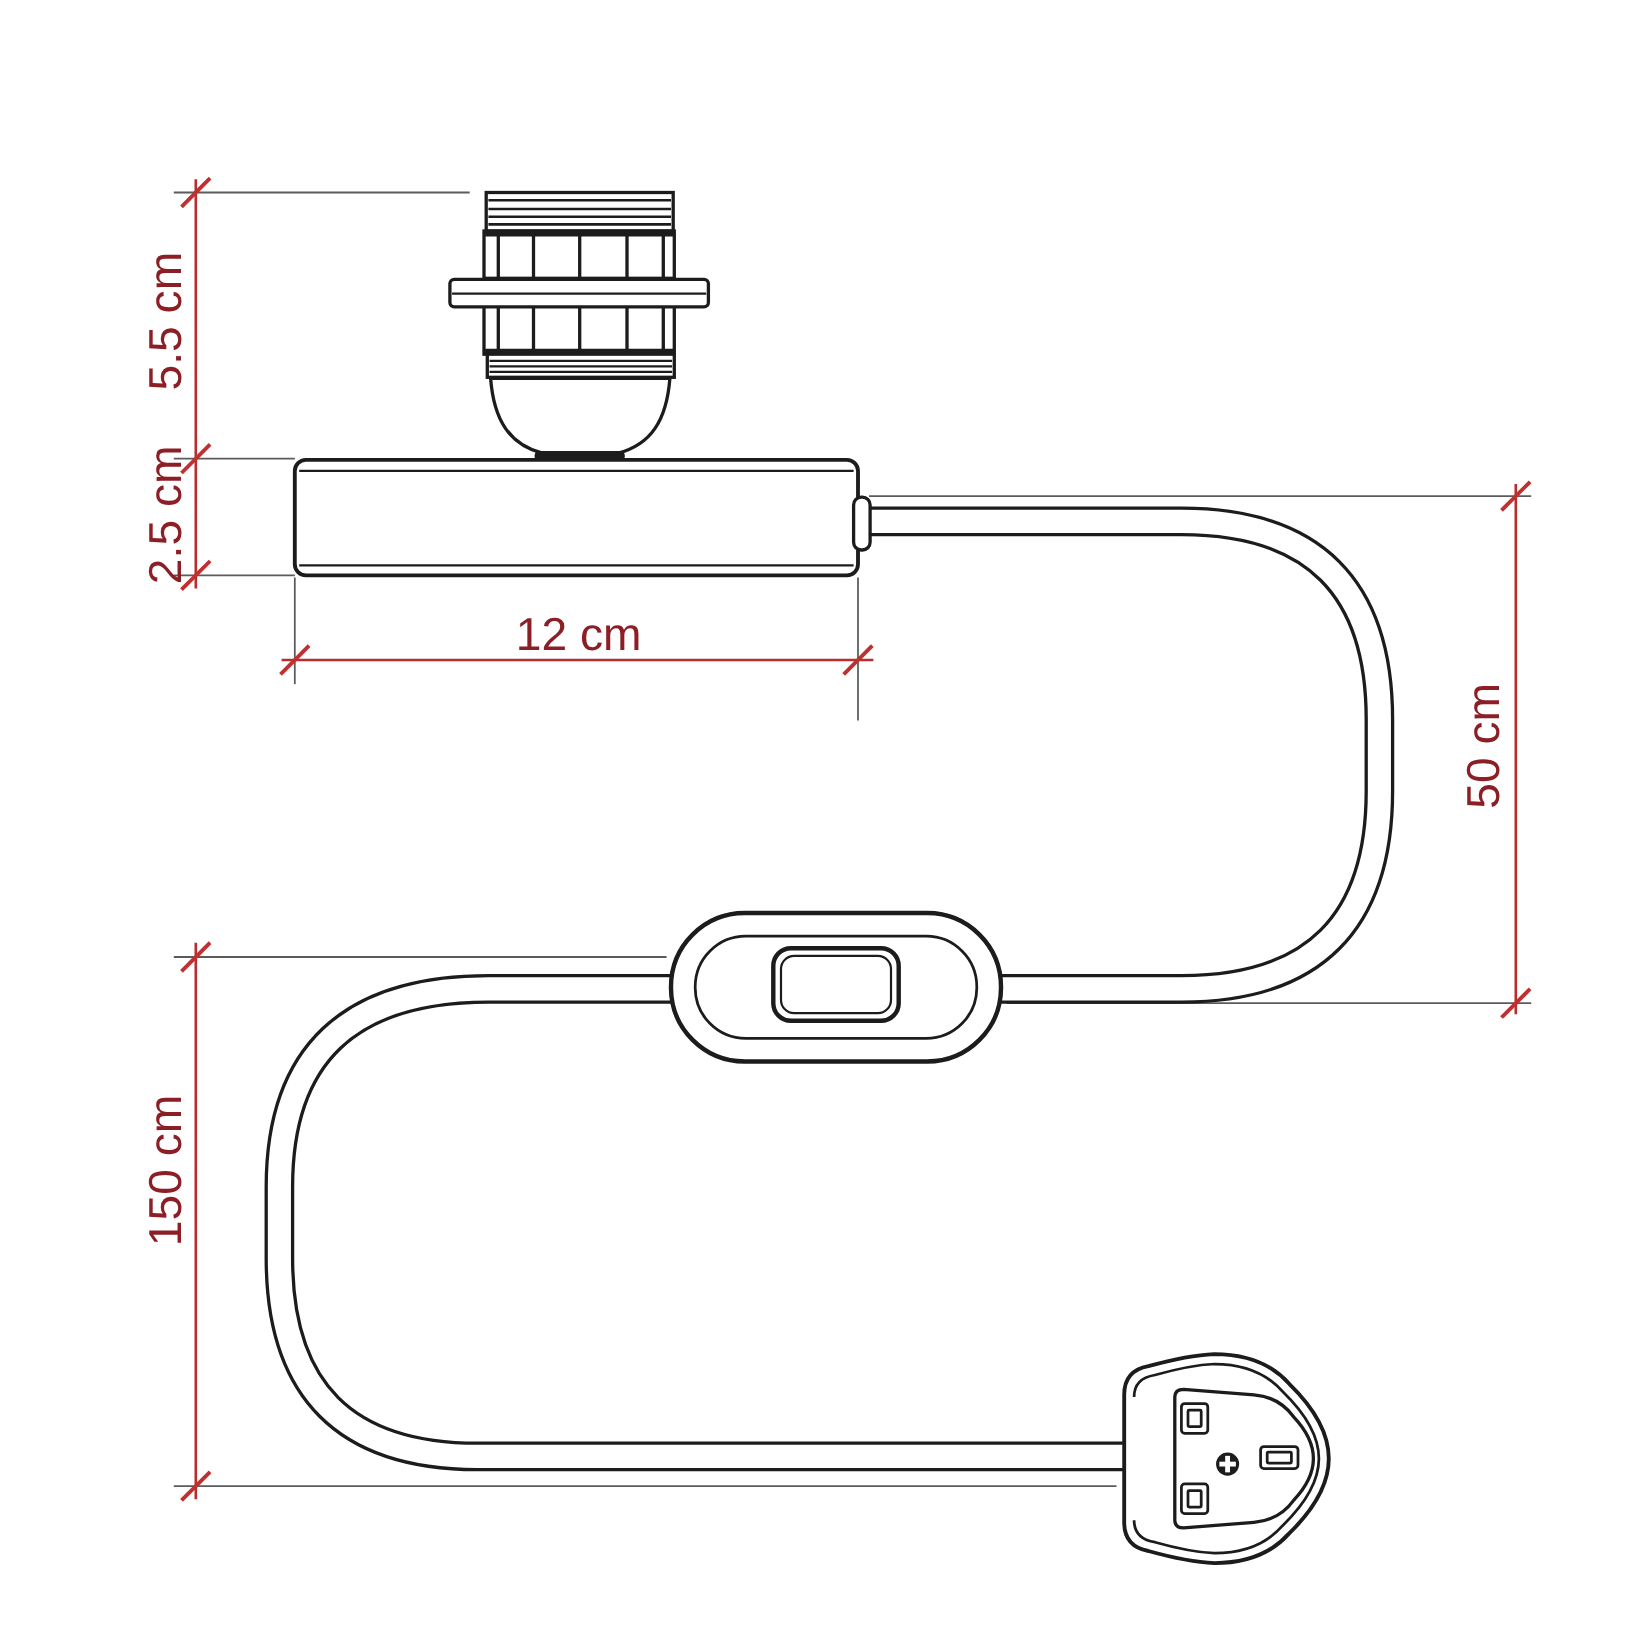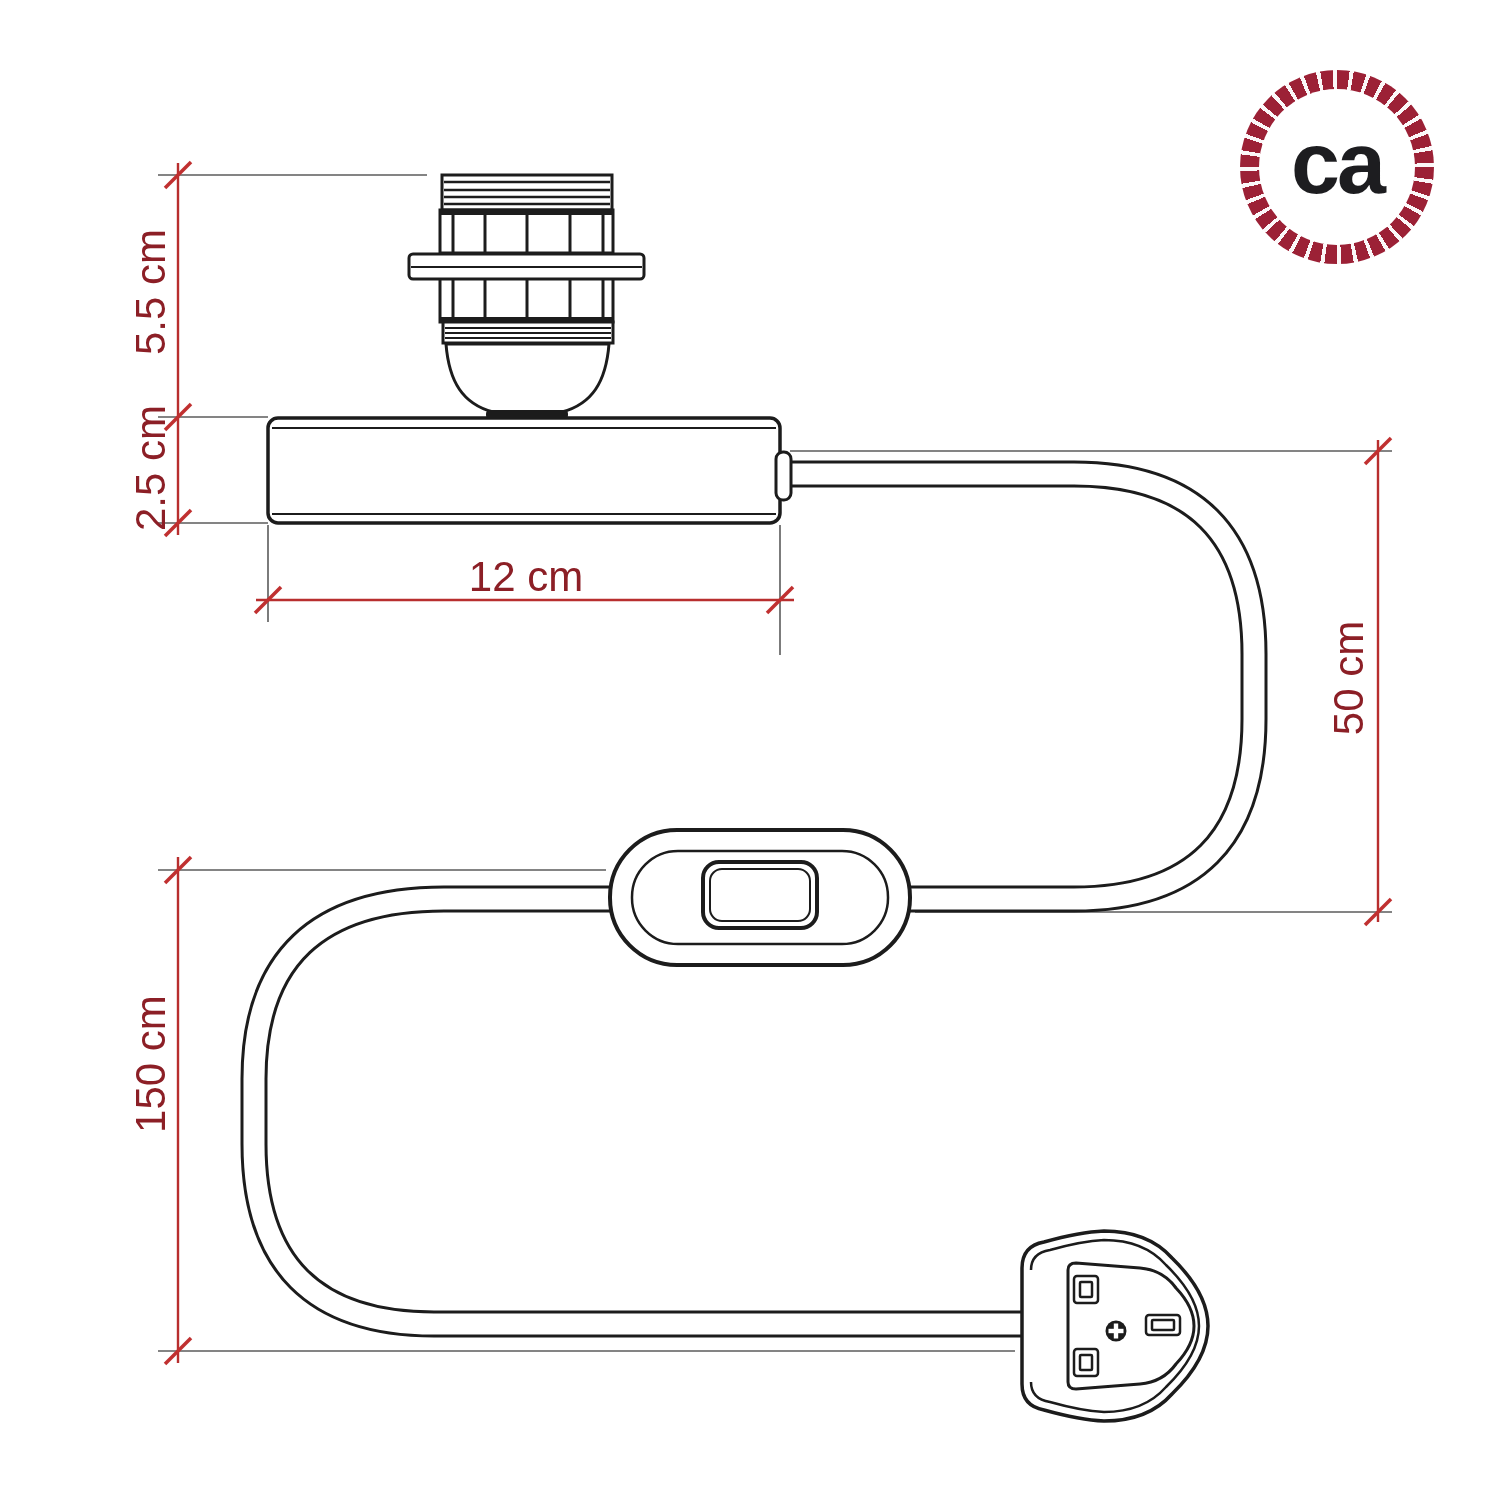--- a/index.html
+++ b/index.html
@@ -142,18 +142,14 @@
 
   <g>
     <text class="dimtxt" x="150" y="292" text-anchor="middle" dominant-baseline="central" transform="rotate(-90 150 292)">5.5 cm</text>
     <text class="dimtxt" x="150" y="468" text-anchor="middle" dominant-baseline="central" transform="rotate(-90 150 468)">2.5 cm</text>
     <text class="dimtxt" x="526" y="576" text-anchor="middle" dominant-baseline="central">12 cm</text>
     <text class="dimtxt" x="1348" y="678" text-anchor="middle" dominant-baseline="central" transform="rotate(-90 1348 678)">50 cm</text>
     <text class="dimtxt" x="150" y="1064" text-anchor="middle" dominant-baseline="central" transform="rotate(-90 150 1064)">150 cm</text>
   </g>
 </svg>
 
-  <div id="logo">
-    <div class="hole"></div>
-    <div class="mark">ca</div>
-  </div>
 
 </div>
 
 </body></html>

